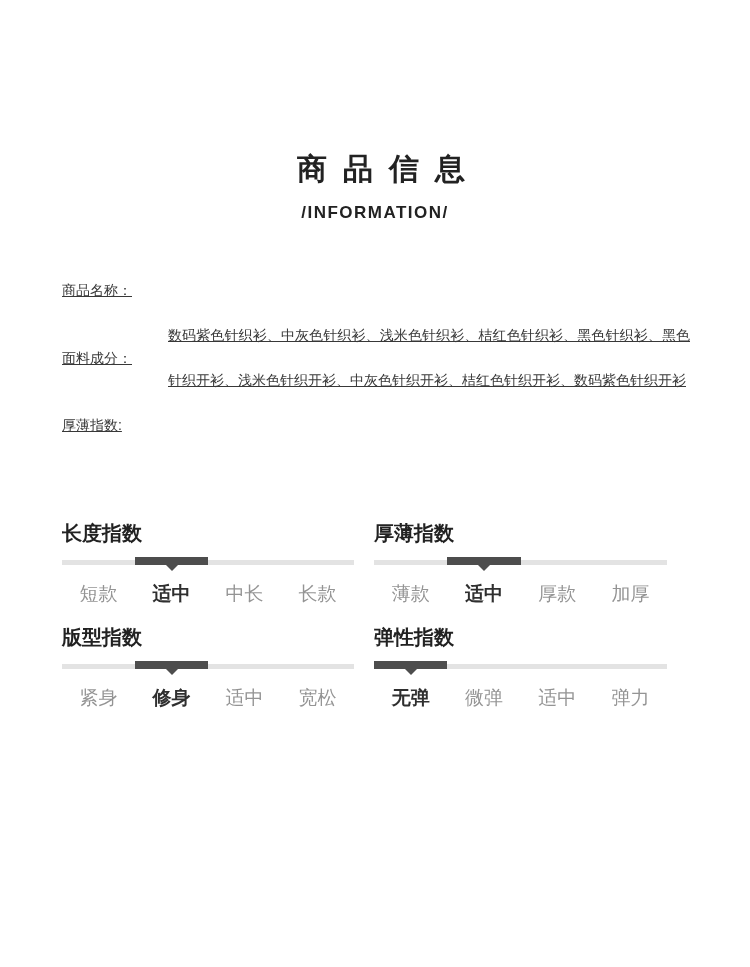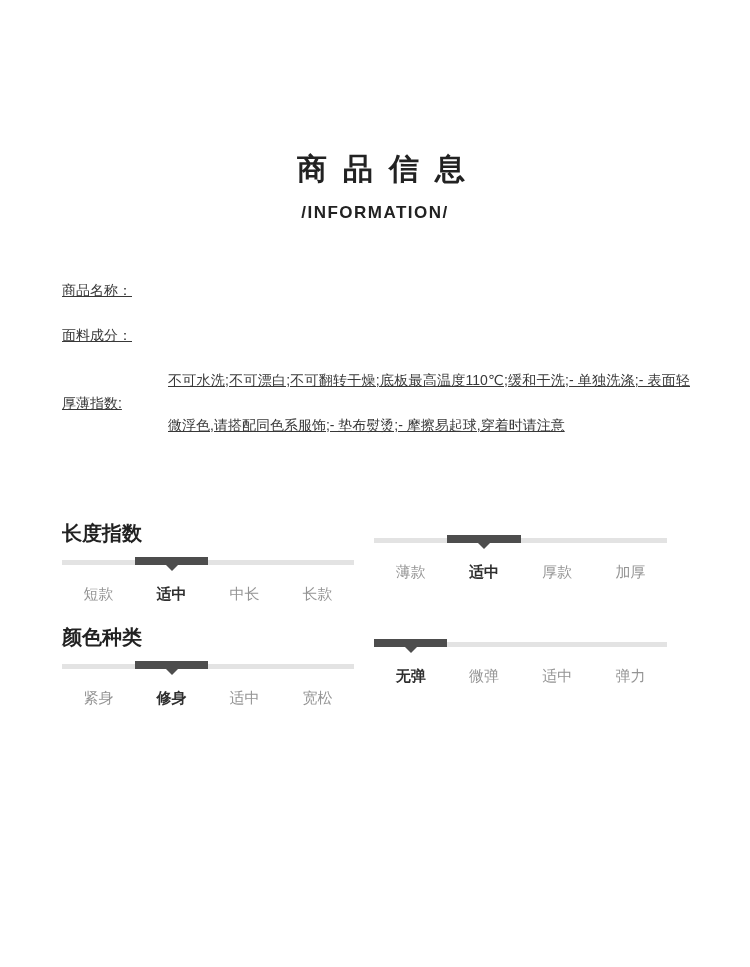--- a/index.html
+++ b/index.html
@@ -111,21 +111,21 @@
     border-right:6px solid transparent;
     border-top:6px solid var(--active-segment);
   }
   .idx-labels{
     margin-top:17px;
     display:flex;
   }
   .idx-labels span{
     width:25%;
     text-align:center;
-    font-size:15px;
+    font-size:19px;
     line-height:24px;
     color:var(--inactive-label);
   }
   .idx-labels span.on{
     color:var(--active-label);
     font-weight:700;
   }
 </style>
 </head>
 <body>
@@ -136,73 +136,75 @@
     <div class="page-title">商品信息</div>
     <div class="page-subtitle">/INFORMATION/</div>
   </div>
 
   <div class="info">
     <div class="info-row">
       <div class="info-label">商品名称：</div>
     </div>
     <div class="info-row">
       <div class="info-label">面料成分：</div>
+      <div class="info-value">数码紫色针织衫、中灰色针织衫、浅米色针织衫、桔红色针织衫、黑色针织衫、黑色针织开衫、浅米色针织开衫、中灰色针织开衫、桔红色针织开衫、数码紫色针织开衫</div>
     </div>
     <div class="info-row">
     </div>
     <div class="info-row">
       <div class="info-label">厚薄指数:</div>
-      <div class="info-value">不可水洗;不可漂白;不可翻转干燥;底板最高温度110℃;缓和干洗;- 单独洗涤;- 表面轻微浮色,请搭配同色系服饰;- 垫布熨烫;- 摩擦易起球,穿着时请注意</div>
     </div>
   </div>
 
   <div class="indexes">
 
     <div class="idx">
       <div class="idx-title">长度指数</div>
       <div class="idx-slider">
         <div class="idx-track"></div>
         <div class="idx-active" style="left: 25%;"></div>
       </div>
       <div class="idx-labels">
         <span>短款</span>
         <span class="on">适中</span>
         <span>中长</span>
         <span>长款</span>
       </div>
     </div>
 
     <div class="idx">
+      <div class="idx-title">厚薄指数</div>
       <div class="idx-slider">
         <div class="idx-track"></div>
         <div class="idx-active" style="left: 25%;"></div>
       </div>
       <div class="idx-labels">
         <span>薄款</span>
         <span class="on">适中</span>
         <span>厚款</span>
         <span>加厚</span>
       </div>
     </div>
 
     <div class="idx">
-      <div class="idx-title">颜色种类</div>
+      <div class="idx-title">版型指数</div>
       <div class="idx-slider">
         <div class="idx-track"></div>
         <div class="idx-active" style="left: 25%;"></div>
       </div>
       <div class="idx-labels">
         <span>紧身</span>
         <span class="on">修身</span>
         <span>适中</span>
         <span>宽松</span>
       </div>
     </div>
 
     <div class="idx">
+      <div class="idx-title">弹性指数</div>
       <div class="idx-slider">
         <div class="idx-track"></div>
         <div class="idx-active" style="left: 0%;"></div>
       </div>
       <div class="idx-labels">
         <span class="on">无弹</span>
         <span>微弹</span>
         <span>适中</span>
         <span>弹力</span>
       </div>

